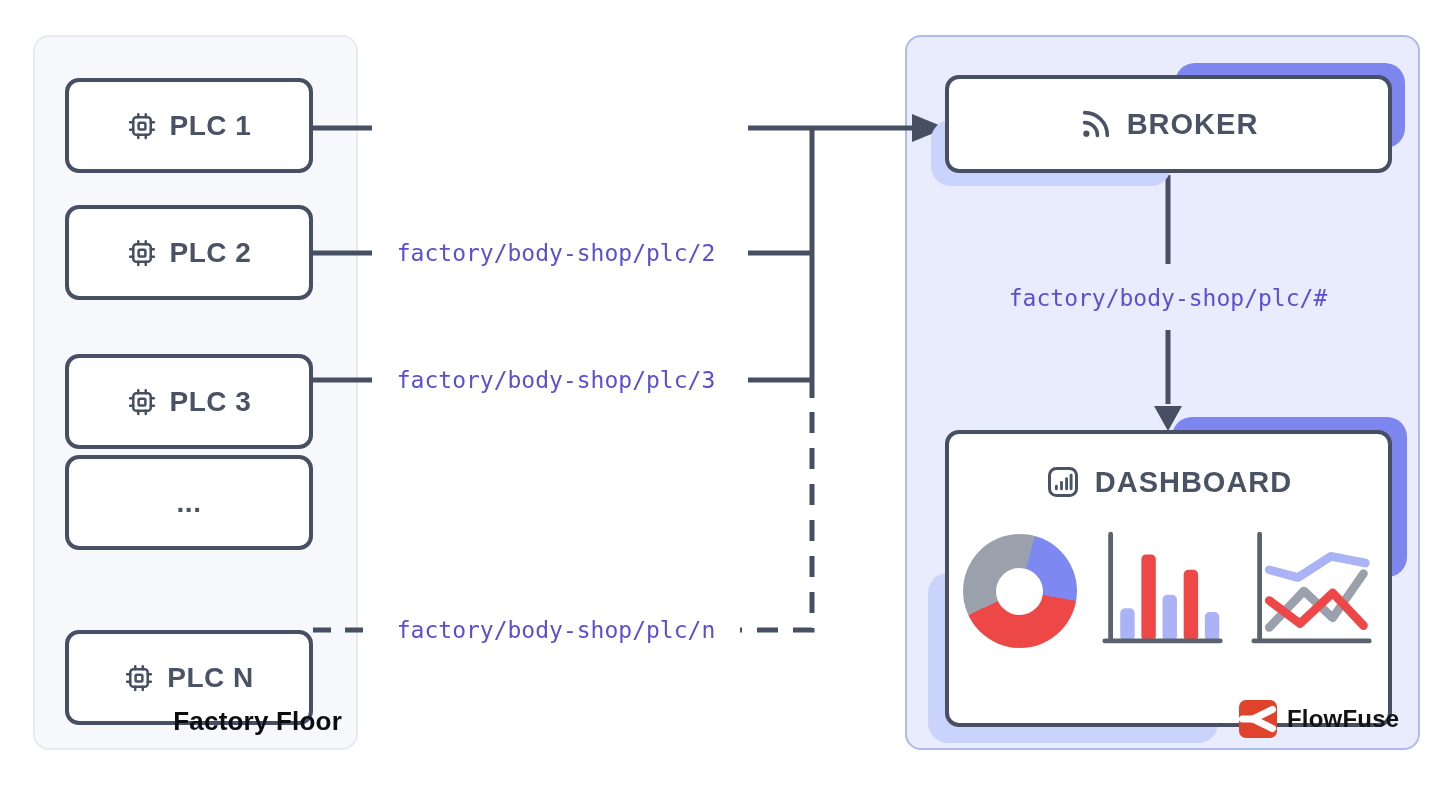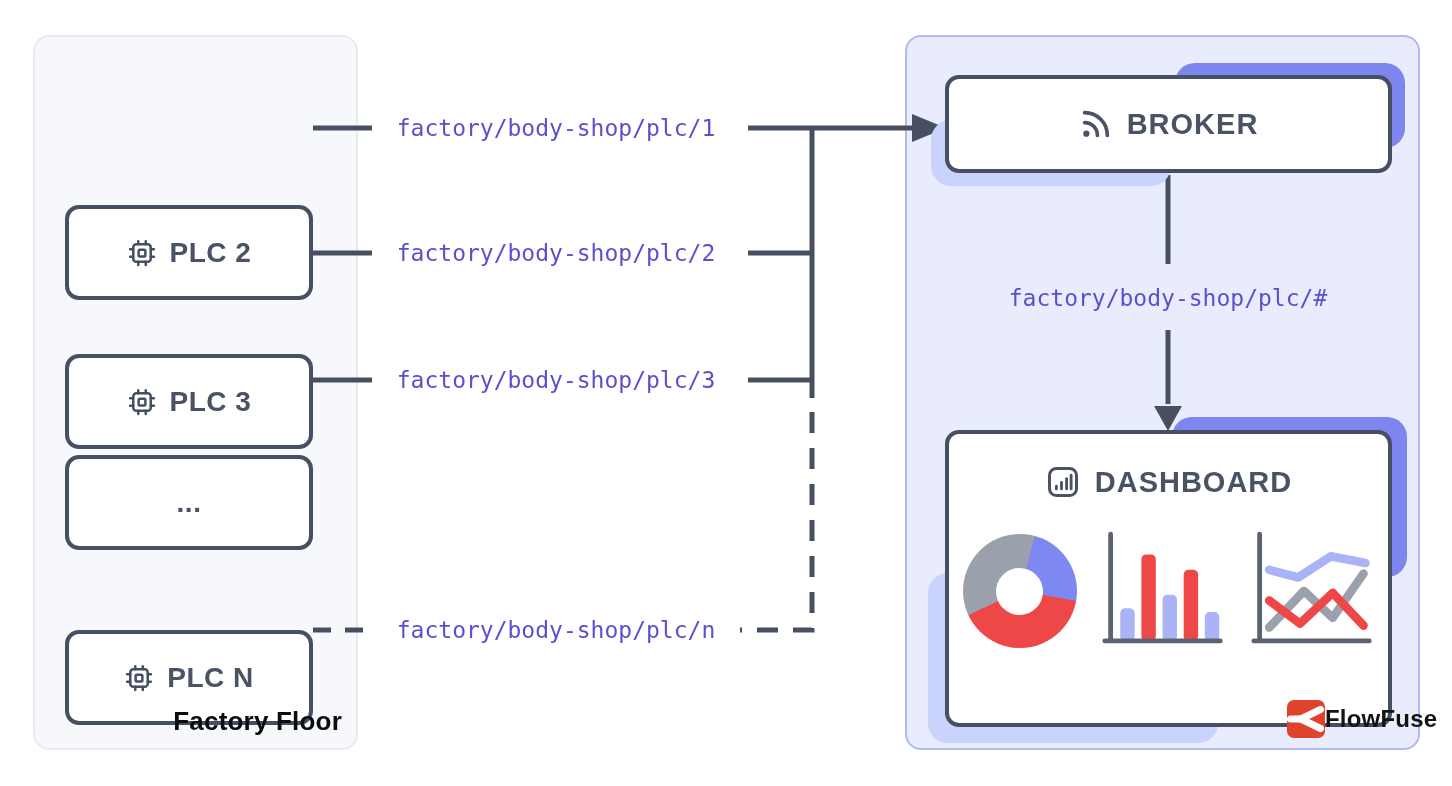--- a/index.html
+++ b/index.html
@@ -64,22 +64,22 @@
   .donut { position: relative; width: 114px; height: 114px; border-radius: 50%; margin-top: 4px;
     background: conic-gradient(from 15deg, #7d88f0 0 85deg, #ee4747 85deg 230deg, #9ba1ac 230deg 360deg); }
   .donut-hole { position: absolute; left: 50%; top: 50%; width: 47px; height: 47px;
     margin: -23.5px 0 0 -23.5px; background: #ffffff; border-radius: 50%; }
 
   .caption-left {
     position: absolute; left: 120px; top: 706px; width: 222px; z-index: 2;
     text-align: right; font-size: 26px; font-weight: bold; color: #0c0d10; letter-spacing: .2px;
   }
   .brand {
-    position: absolute; left: 1287px; top: 699px; height: 40px; z-index: 2;
-    display: flex; align-items: center; 
+    position: absolute; left: 1239px; top: 699px; height: 40px; z-index: 2;
+    display: flex; align-items: center; gap: 10px;
   }
   .brand-name { font-size: 24px; font-weight: bold; color: #121315; letter-spacing: .2px; }
 </style>
 </head>
 <body>
 
 <div class="canvas">
 
   <div class="panel panel-left"></div>
   <div class="panel panel-right"></div>
@@ -101,20 +101,28 @@
 
       <path d="M313 630 H374" stroke-dasharray="18 14"></path>
 
       <path d="M1168 175 V264"></path>
       <path d="M1168 330 V404"></path>
     </g>
     <polygon points="912,114 946,128 912,142" fill="#475063"></polygon>
     <polygon points="1154,406 1182,406 1168,431" fill="#475063"></polygon>
   </svg>
 
+  <div class="plc-box plc-1">
+    <svg width="30" height="30" viewBox="0 0 24 24" fill="none" stroke="#475063" stroke-width="2" stroke-linecap="round">
+      <rect x="5" y="5" width="14" height="14" rx="2.5"></rect>
+        <rect x="9.3" y="9.3" width="5.4" height="5.4" rx="1"></rect>
+      <path d="M9 5V2.5 M15 5V2.5 M9 21.5V19 M15 21.5V19 M5 9H2.5 M5 15H2.5 M21.5 9H19 M21.5 15H19"></path>
+    </svg>
+    <span>PLC 1</span>
+  </div>
   <div class="plc-box plc-2">
     <svg width="30" height="30" viewBox="0 0 24 24" fill="none" stroke="#475063" stroke-width="2" stroke-linecap="round">
       <rect x="5" y="5" width="14" height="14" rx="2.5"></rect>
         <rect x="9.3" y="9.3" width="5.4" height="5.4" rx="1"></rect>
       <path d="M9 5V2.5 M15 5V2.5 M9 21.5V19 M15 21.5V19 M5 9H2.5 M5 15H2.5 M21.5 9H19 M21.5 15H19"></path>
     </svg>
     <span>PLC 2</span>
   </div>
   <div class="plc-box plc-3">
     <svg width="30" height="30" viewBox="0 0 24 24" fill="none" stroke="#475063" stroke-width="2" stroke-linecap="round">
@@ -129,21 +137,20 @@
   </div>
   <div class="plc-box plc-n">
     <svg width="30" height="30" viewBox="0 0 24 24" fill="none" stroke="#475063" stroke-width="2" stroke-linecap="round">
       <rect x="5" y="5" width="14" height="14" rx="2.5"></rect>
         <rect x="9.3" y="9.3" width="5.4" height="5.4" rx="1"></rect>
       <path d="M9 5V2.5 M15 5V2.5 M9 21.5V19 M15 21.5V19 M5 9H2.5 M5 15H2.5 M21.5 9H19 M21.5 15H19"></path>
     </svg>
     <span>PLC N</span>
   </div>
 
-  <div class="topic topic-1">factory/body-shop/plc/1</div>
   <div class="topic topic-2">factory/body-shop/plc/2</div>
   <div class="topic topic-3">factory/body-shop/plc/3</div>
   <div class="topic topic-n">factory/body-shop/plc/n</div>
   <div class="topic topic-wild">factory/body-shop/plc/#</div>
 
   <div class="node-wrap wrap-broker">
     <div class="shadow-accent"></div>
     <div class="shadow-soft"></div>
     <div class="node-box broker-box">
       <svg width="34" height="34" viewBox="0 0 24 24" fill="none" stroke="#4a5365" stroke-width="2.6" stroke-linecap="round">

